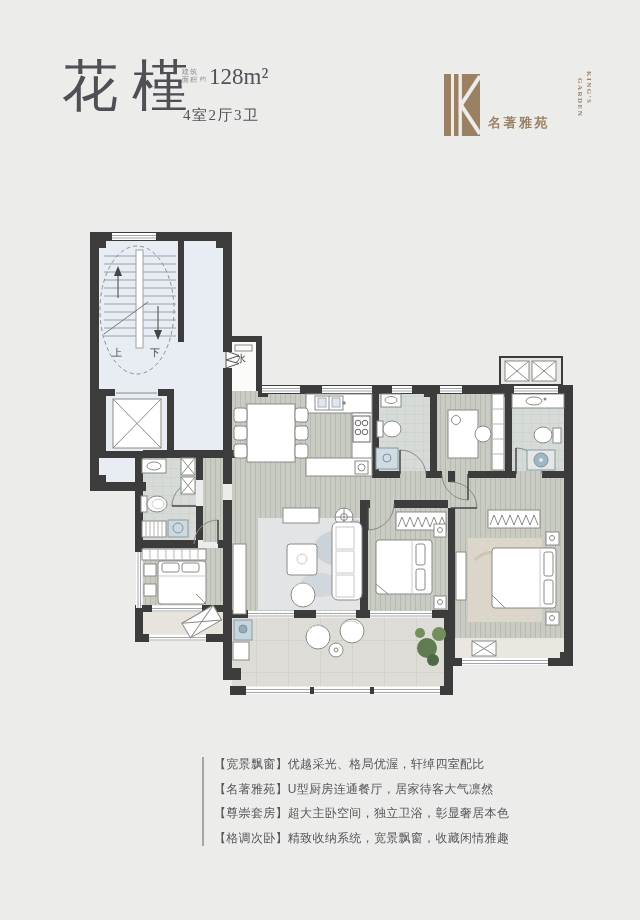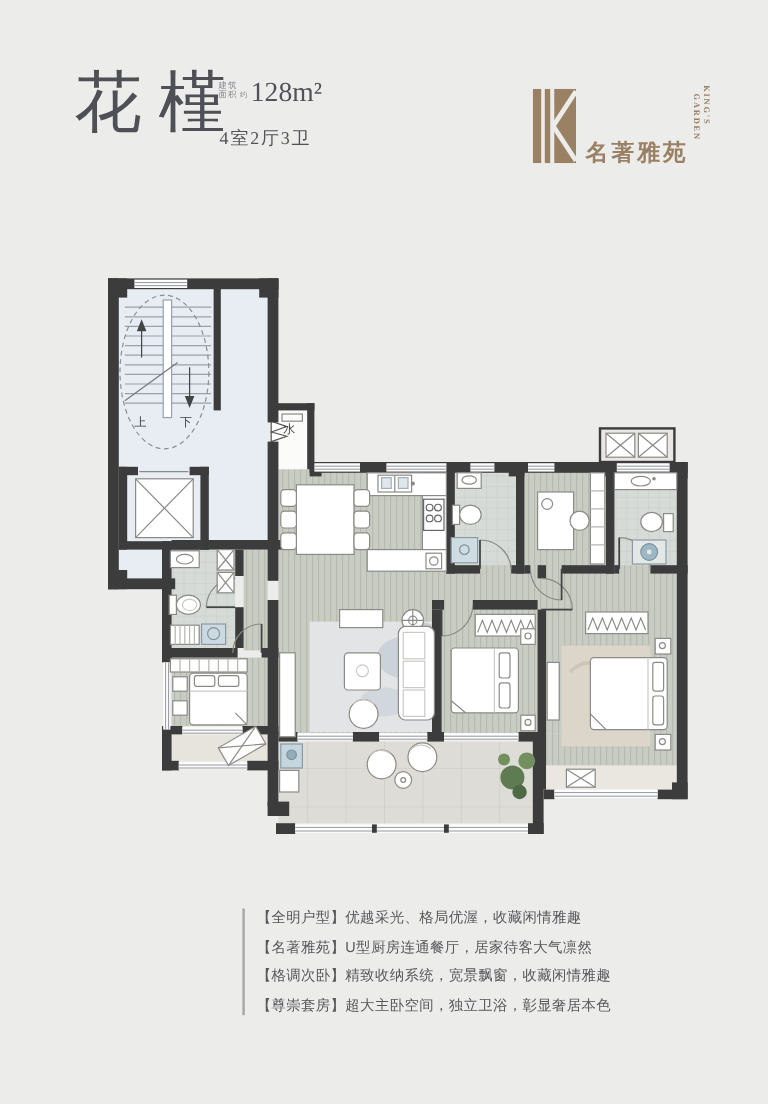--- a/index.html
+++ b/index.html
@@ -14,21 +14,21 @@
   .area-approx{font-size:6px;color:#85868a;margin:0 3px 3px 2px;}
   .area-value{font-family:"Liberation Serif","DejaVu Serif",serif;font-size:23px;
         line-height:20px;color:#515257;}
   .layout-spec{position:absolute;left:183px;top:106px;
         font-family:"Liberation Serif","DejaVu Serif",serif;font-size:15px;
         letter-spacing:1.5px;color:#515257;}
   .logo-icon{position:absolute;left:444px;top:74px;}
   .brand{position:absolute;left:487px;top:68px;font-family:"Liberation Serif","DejaVu Serif",serif;
         font-size:33px;font-weight:600;letter-spacing:9px;color:#9a8164;line-height:36px;}
   .sub-brand{position:absolute;left:488px;top:114px;font-family:"Liberation Serif","DejaVu Serif",serif;
-        font-size:19px;font-weight:600;letter-spacing:2.5px;color:#9a8164;}
+        font-size:13px;font-weight:600;letter-spacing:2.5px;color:#9a8164;}
   .eng{position:absolute;writing-mode:vertical-rl;font-family:"Liberation Serif",serif;
         font-size:7px;font-weight:700;letter-spacing:1.5px;color:#9a8164;}
   .eng1{left:585px;top:71px;} .eng2{left:576px;top:78px;}
   .plan-svg{position:absolute;left:0;top:0;}
   .plan-label{position:absolute;font-family:"Liberation Serif","DejaVu Serif",serif;
         font-size:10px;line-height:10px;color:#3f4044;}
   .lbl-up{left:112px;top:348px;} .lbl-down{left:150px;top:348px;} .lbl-water{left:236px;top:354px;}
   .feat-divider{position:absolute;left:202px;top:757px;width:2px;height:89px;background:#a6a6a6;}
   .features{position:absolute;left:214px;top:752px;}
   .features p{margin:0;font-size:12px;line-height:24.5px;letter-spacing:0.3px;color:#56575b;}
@@ -450,19 +450,19 @@
       </g>
     </g>
   </svg>
 
   <span class="plan-label lbl-up">上</span>
   <span class="plan-label lbl-down">下</span>
   <span class="plan-label lbl-water">水</span>
 
   <div class="feat-divider"></div>
   <div class="features">
-    <p>【全明户型】优越采光、格局优渥，收藏闲情雅趣</p>
+    <p>【宽景飘窗】优越采光、格局优渥，轩绰四室配比</p>
     <p>【名著雅苑】U型厨房连通餐厅，居家待客大气凛然</p>
+    <p>【尊崇套房】超大主卧空间，独立卫浴，彰显奢居本色</p>
     <p>【格调次卧】精致收纳系统，宽景飘窗，收藏闲情雅趣</p>
-    <p>【尊崇套房】超大主卧空间，独立卫浴，彰显奢居本色</p>
   </div>
 
 </div>
 
 </body></html>

